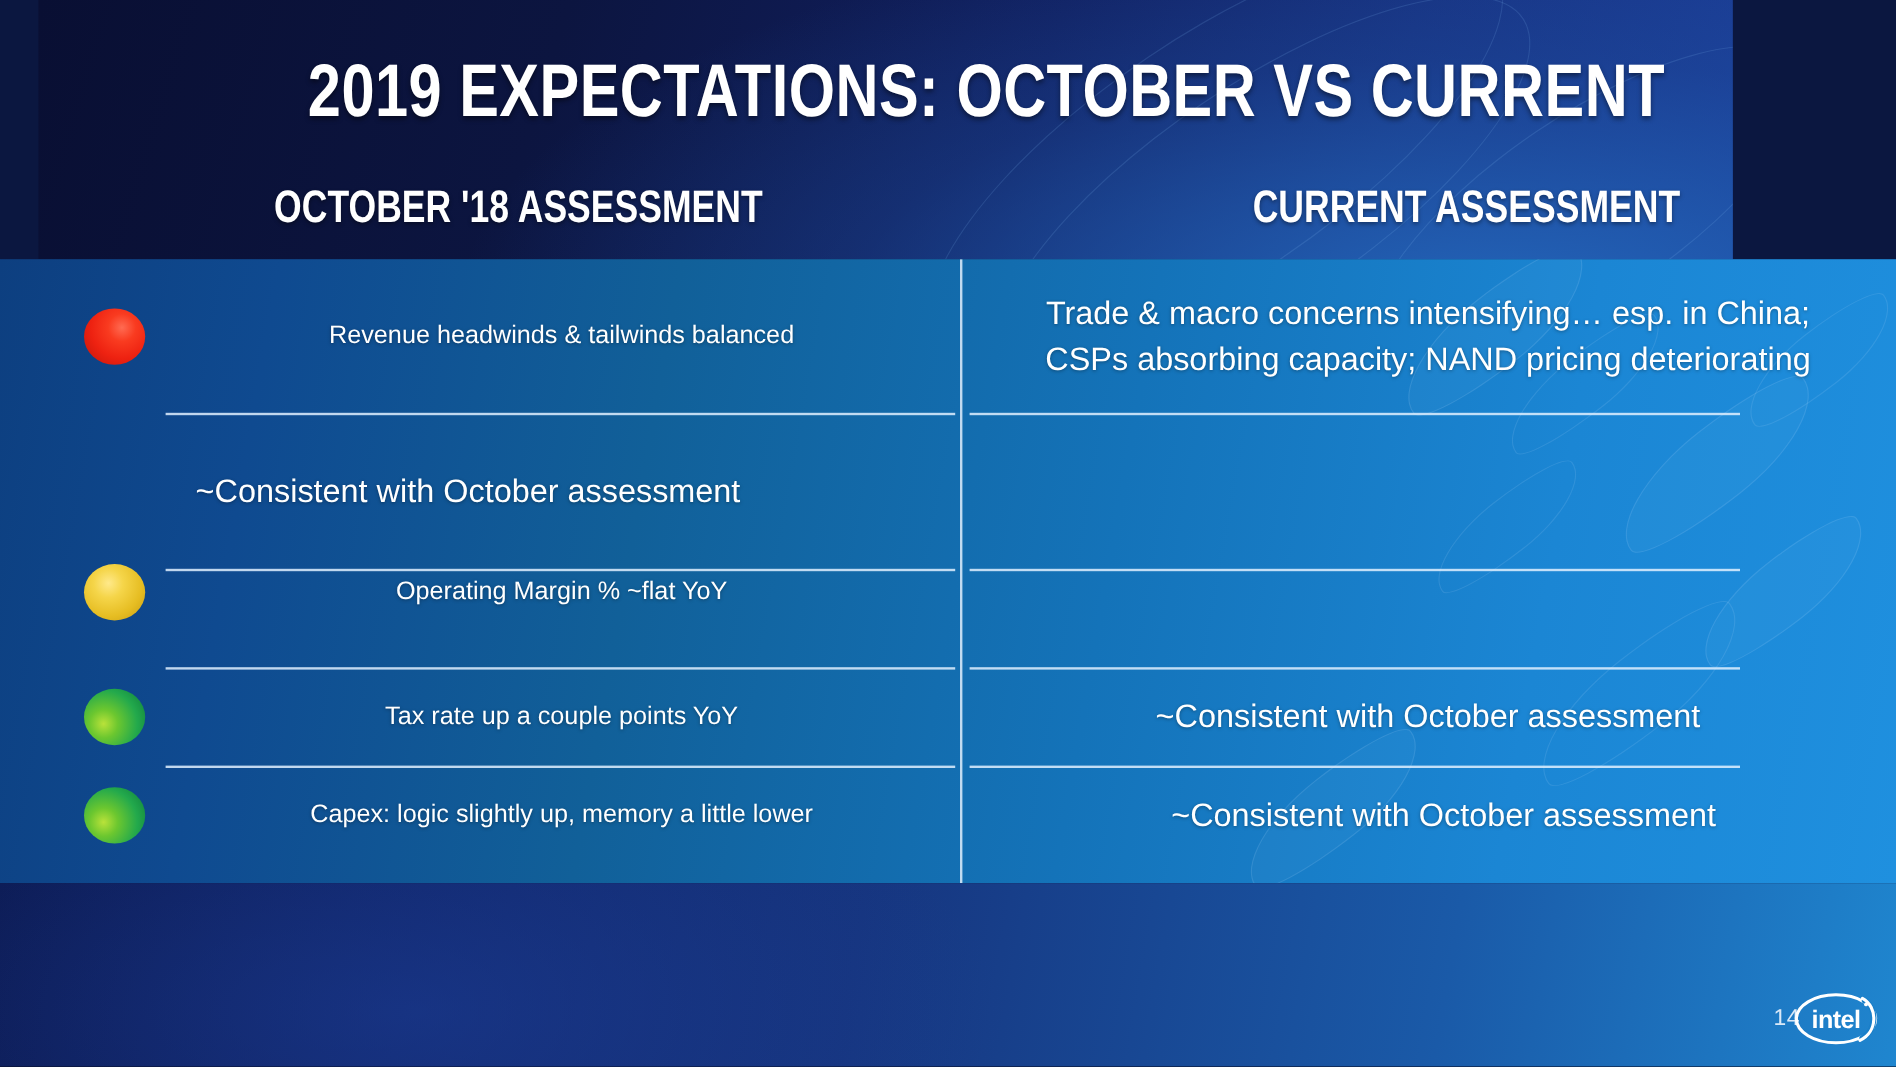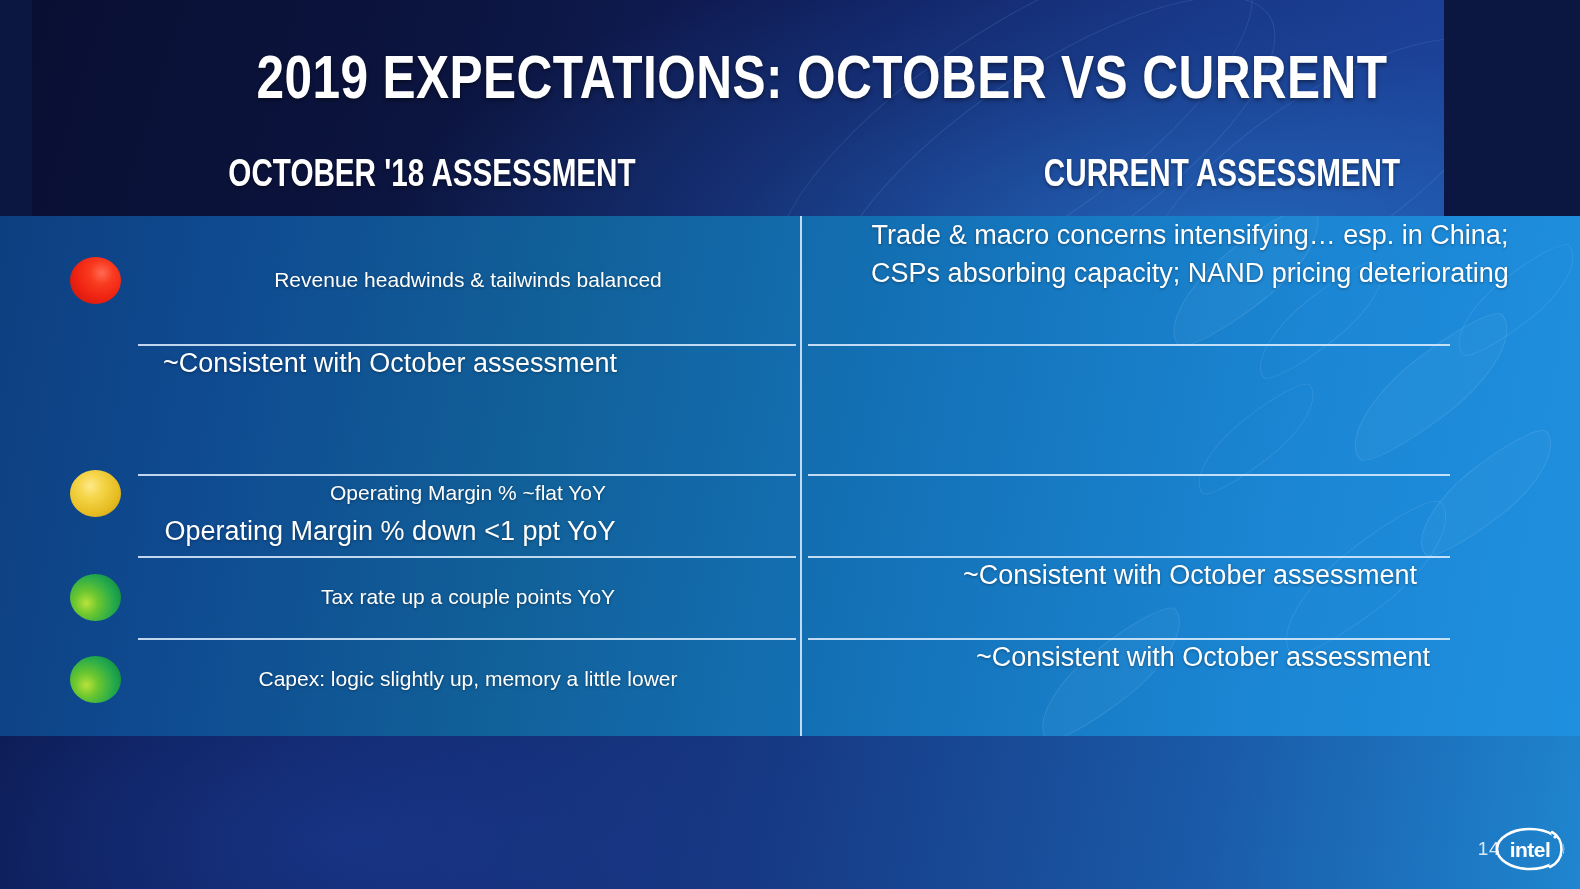--- a/index.html
+++ b/index.html
@@ -106,20 +106,21 @@
   .cell-left {
     position: relative;
     width: 800px;
     display: flex;
     align-items: center;
   }
   .cell-right {
     position: relative;
     width: 780px;
     display: flex;
+    align-items: center;
     justify-content: center;
   }
   .dot {
     position: absolute;
     left: 70px;
     width: 51px;
     height: 47px;
     border-radius: 50%;
   }
   .dot-red {
@@ -229,23 +230,20 @@
       </div>
     </div>
     <div class="sep sep-l" style="top:258px;"></div>
     <div class="sep sep-r" style="top:258px;"></div>
 
     <div class="row" style="top:258px; height:82px;flex-direction:column;">
       <div class="cell-left">
         <span class="dot dot-amber"></span>
         <div class="txt-left">Operating Margin % ~flat YoY</div>
       </div>
-      <div class="cell-right">
-        <div class="txt-right">Operating Margin % down &lt;1 ppt YoY</div>
-      </div>
     </div>
     <div class="sep sep-l" style="top:340px;"></div>
     <div class="sep sep-r" style="top:340px;"></div>
 
     <div class="row" style="top:340px; height:82px;">
       <div class="cell-left">
         <span class="dot dot-green"></span>
         <div class="txt-left">Tax rate up a couple points YoY</div>
       </div>
       <div class="cell-right">

